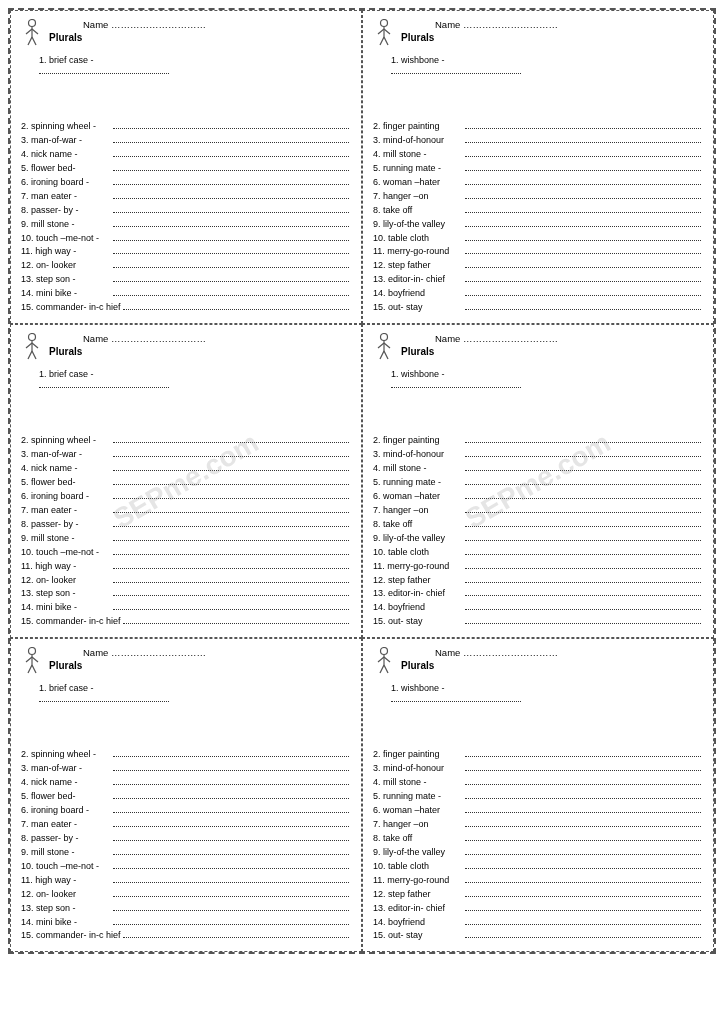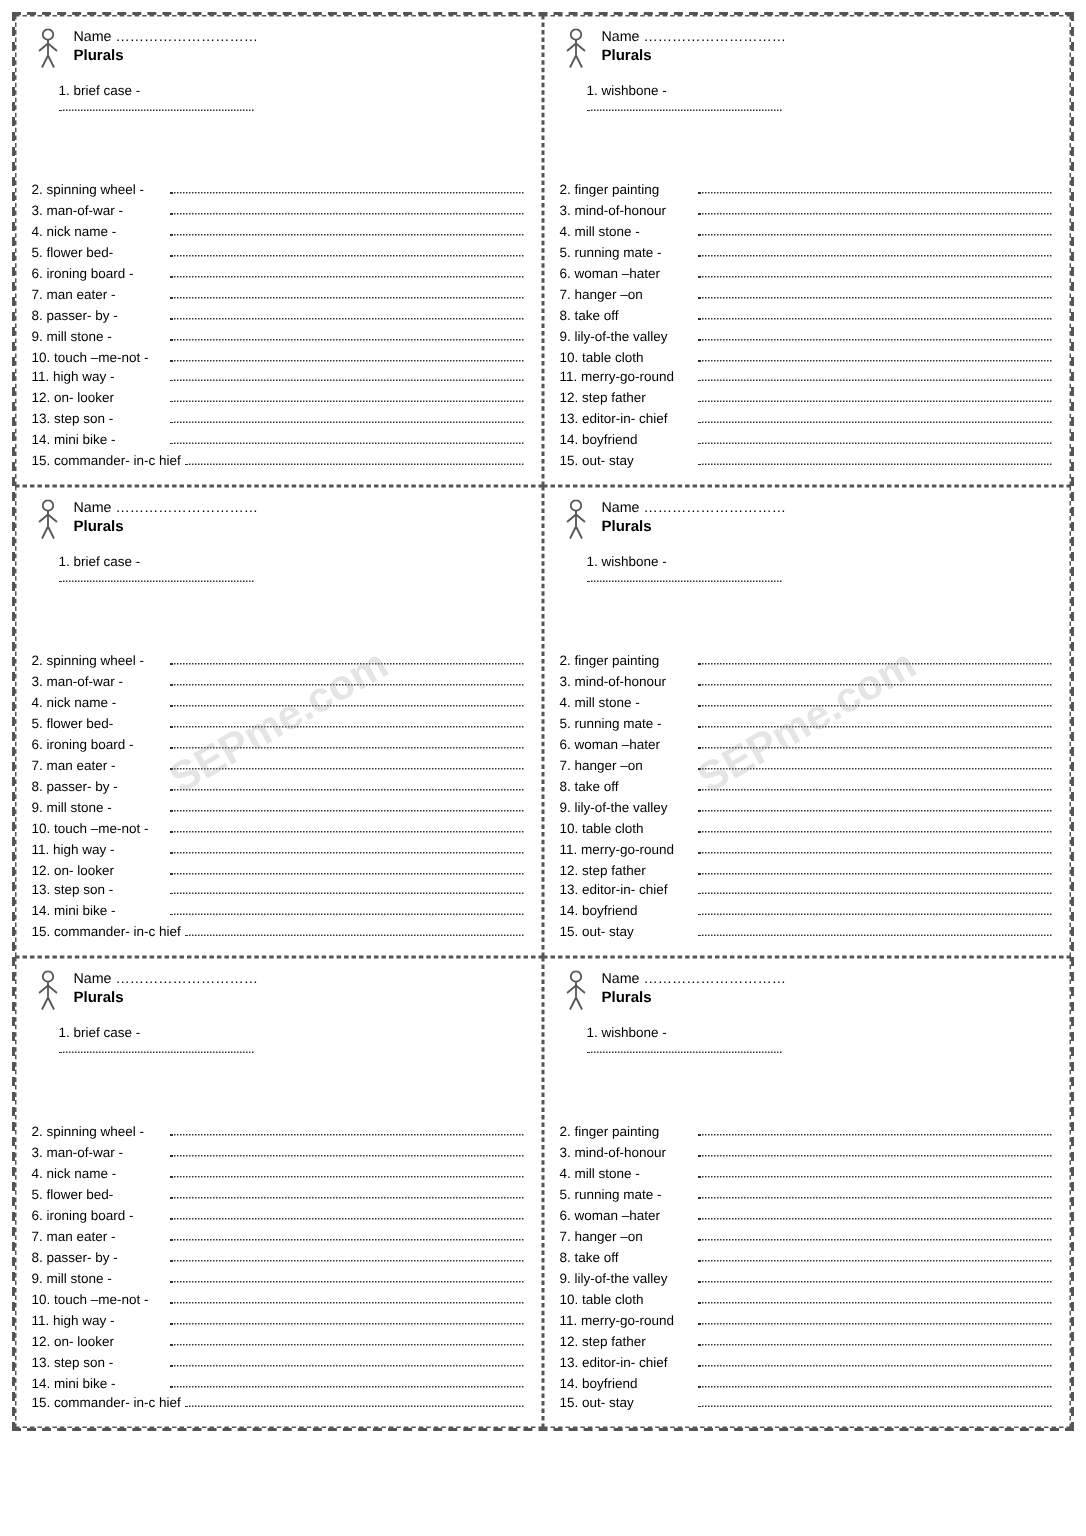--- a/index.html
+++ b/index.html
@@ -32,20 +32,21 @@
       font-size: 22px;
       line-height: 1;
       flex-shrink: 0;
     }
     .header-text {
       flex: 1;
     }
     .name-line {
       font-size: 9.5px;
       margin-bottom: 2px;
+      margin-left: 34px;
     }
     .section-title {
       font-size: 10px;
       font-weight: bold;
       margin-bottom: 3px;
     }
     .item-list {
       list-style: none;
       padding: 0;
       margin-top: 46px;

